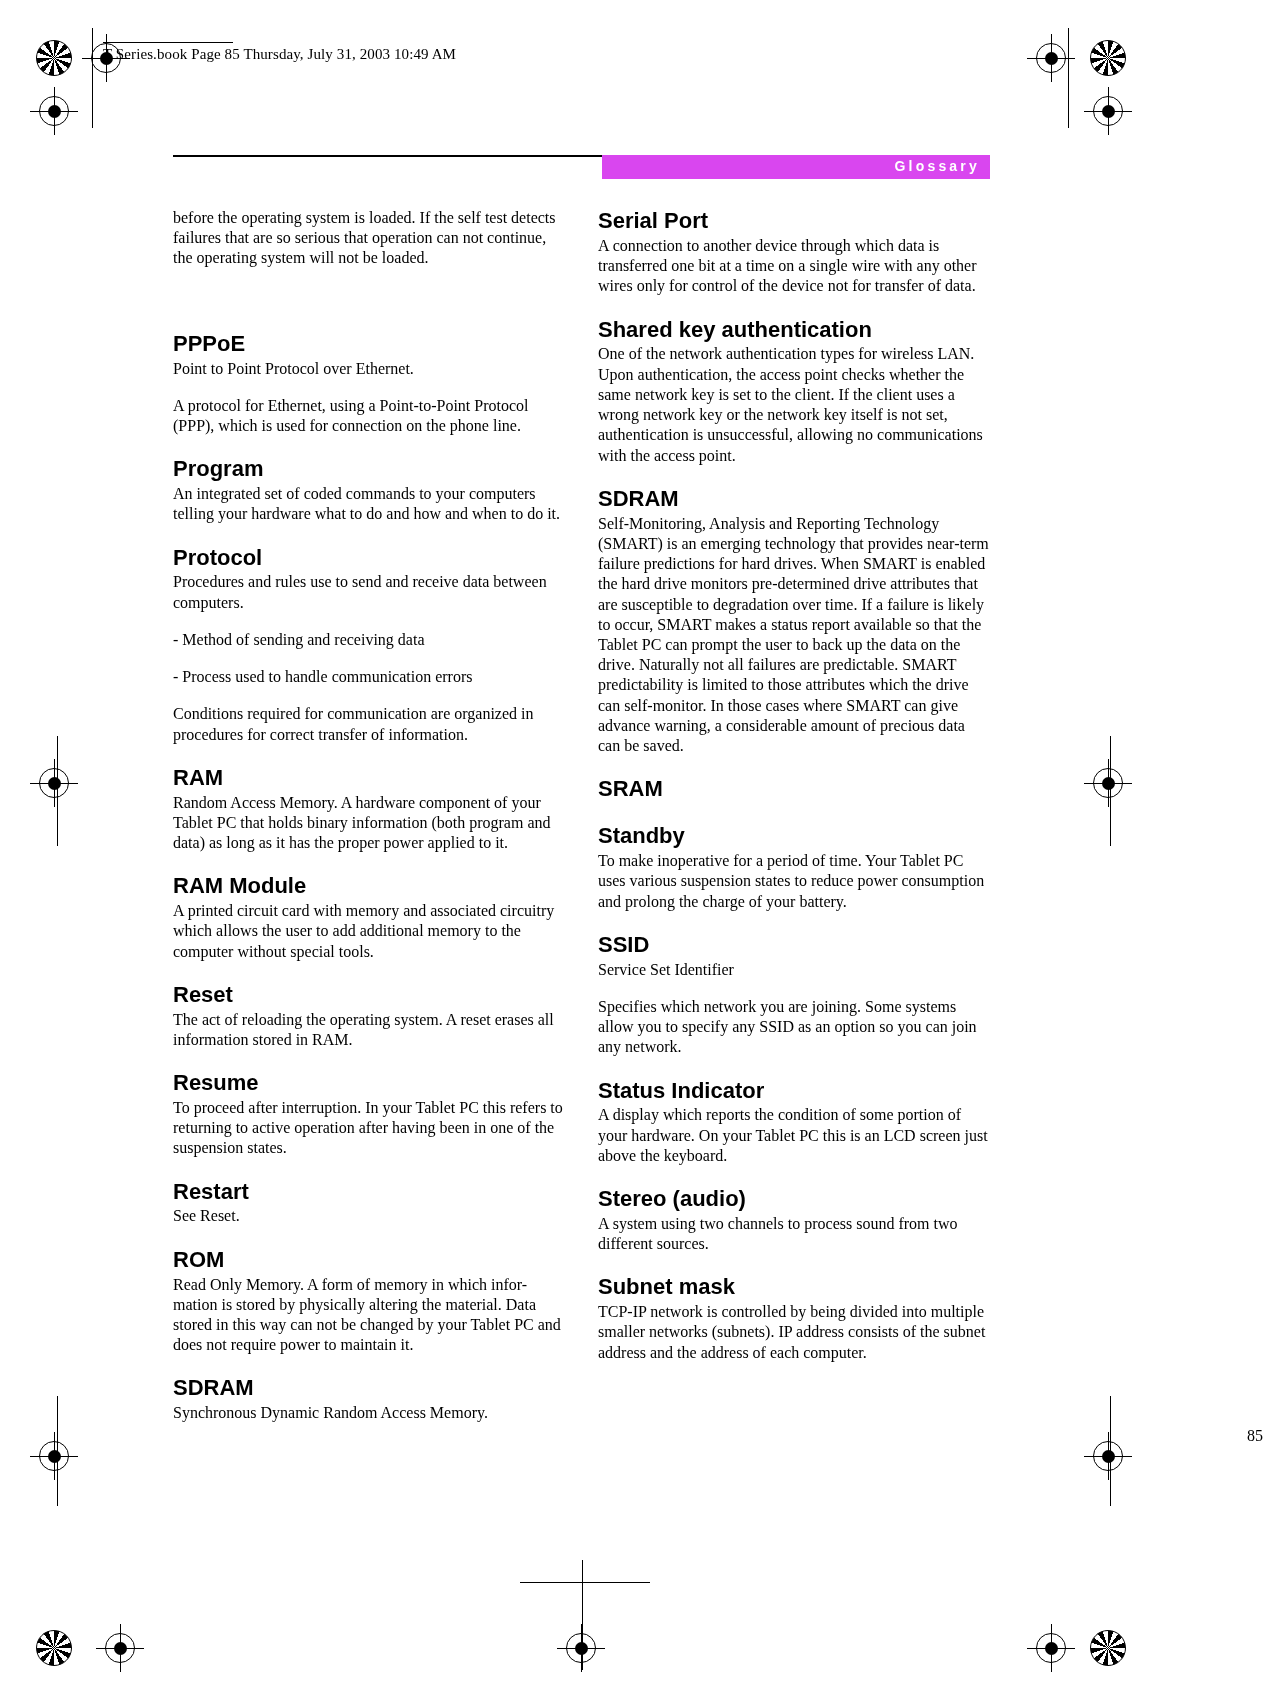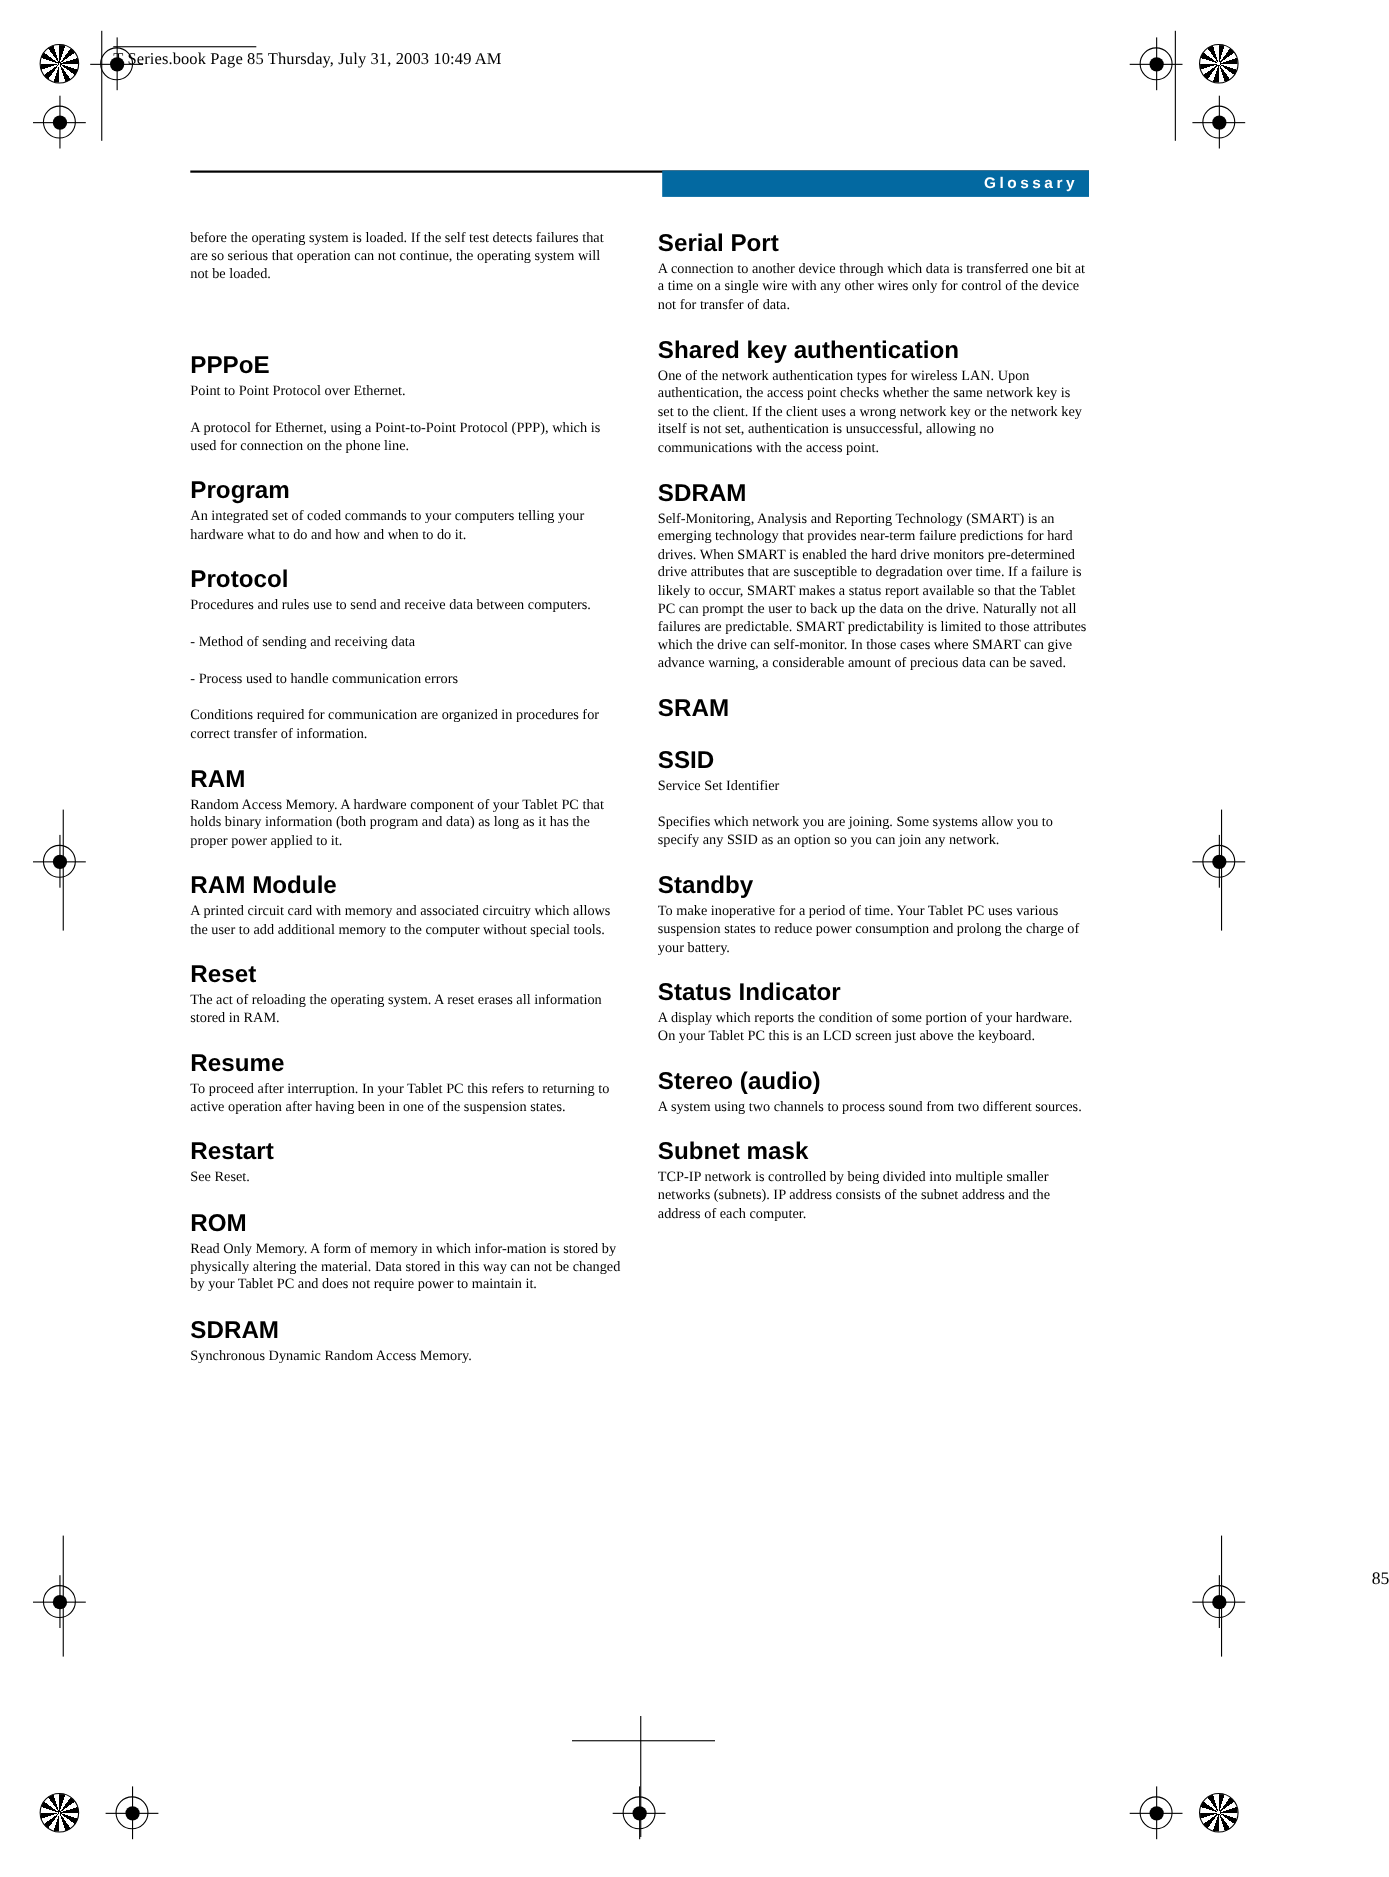--- a/index.html
+++ b/index.html
@@ -91,21 +91,21 @@
     width: 817px;
     height: 2px;
     background: #000;
   }
   .header-band {
     position: absolute;
     left: 602px;
     top: 155px;
     width: 388px;
     height: 24px;
-    background: #0369a1;
+    background: #d946ef;
   }
   .header-band .title {
     position: absolute;
     right: 10px;
     top: 3px;
     color: #ffffff;
     font-family: "Liberation Sans", sans-serif;
     font-weight: bold;
     font-size: 14px;
     letter-spacing: 3.2px;
@@ -126,21 +126,21 @@
   .term {
     font-family: "Liberation Sans", sans-serif;
     font-weight: bold;
     font-size: 22px;
     color: #000;
     line-height: 1.22;
     margin: 0 0 1px 0;
   }
   .body-p {
     font-family: "Liberation Serif", serif;
-    font-size: 13px;
+    font-size: 16px;
     color: #000;
     line-height: 1.265;
     margin: 0;
   }
   .entry { margin-bottom: 20px; }
   .entry:last-child { margin-bottom: 0; }
   .entry .body-p + .body-p { margin-top: 17px; }
   .gap-lg { height: 42px; }
 
   
@@ -304,29 +304,29 @@
             <p class="body-p">One of the network authentication types for wireless LAN. Upon authentication, the access point checks whether the same network key is set to the client. If the client uses a wrong network key or the network key itself is not set, authentication is unsuccessful, allowing no communications with the access point.</p>
           </div>
           <div class="entry">
             <div class="term">SDRAM</div>
             <p class="body-p">Self-Monitoring, Analysis and Reporting Technology (SMART) is an emerging technology that provides near-term failure predictions for hard drives. When SMART is enabled the hard drive monitors pre-determined drive attributes that are susceptible to degradation over time. If a failure is likely to occur, SMART makes a status report available so that the Tablet PC can prompt the user to back up the data on the drive. Naturally not all failures are predictable. SMART predictability is limited to those attributes which the drive can self-monitor. In those cases where SMART can give advance warning, a considerable amount of precious data can be saved.</p>
           </div>
           <div class="entry">
             <div class="term">SRAM</div>
           </div>
           <div class="entry">
+            <div class="term">Standby</div>
+            <p class="body-p">To make inoperative for a period of time. Your Tablet PC uses various suspension states to reduce power consumption and prolong the charge of your battery.</p>
+          </div>
+          <div class="entry">
             <div class="term">SSID</div>
             <p class="body-p">Service Set Identifier</p>
             <p class="body-p">Specifies which network you are joining. Some systems allow you to specify any SSID as an option so you can join any network.</p>
           </div>
           <div class="entry">
-            <div class="term">Standby</div>
-            <p class="body-p">To make inoperative for a period of time. Your Tablet PC uses various suspension states to reduce power consumption and prolong the charge of your battery.</p>
-          </div>
-          <div class="entry">
             <div class="term">Status Indicator</div>
             <p class="body-p">A display which reports the condition of some portion of your hardware. On your Tablet PC this is an LCD screen just above the keyboard.</p>
           </div>
           <div class="entry">
             <div class="term">Stereo (audio)</div>
             <p class="body-p">A system using two channels to process sound from two different sources.</p>
           </div>
           <div class="entry">
             <div class="term">Subnet mask</div>
             <p class="body-p">TCP-IP network is controlled by being divided into multiple smaller networks (subnets). IP address consists of the subnet address and the address of each computer.</p>

